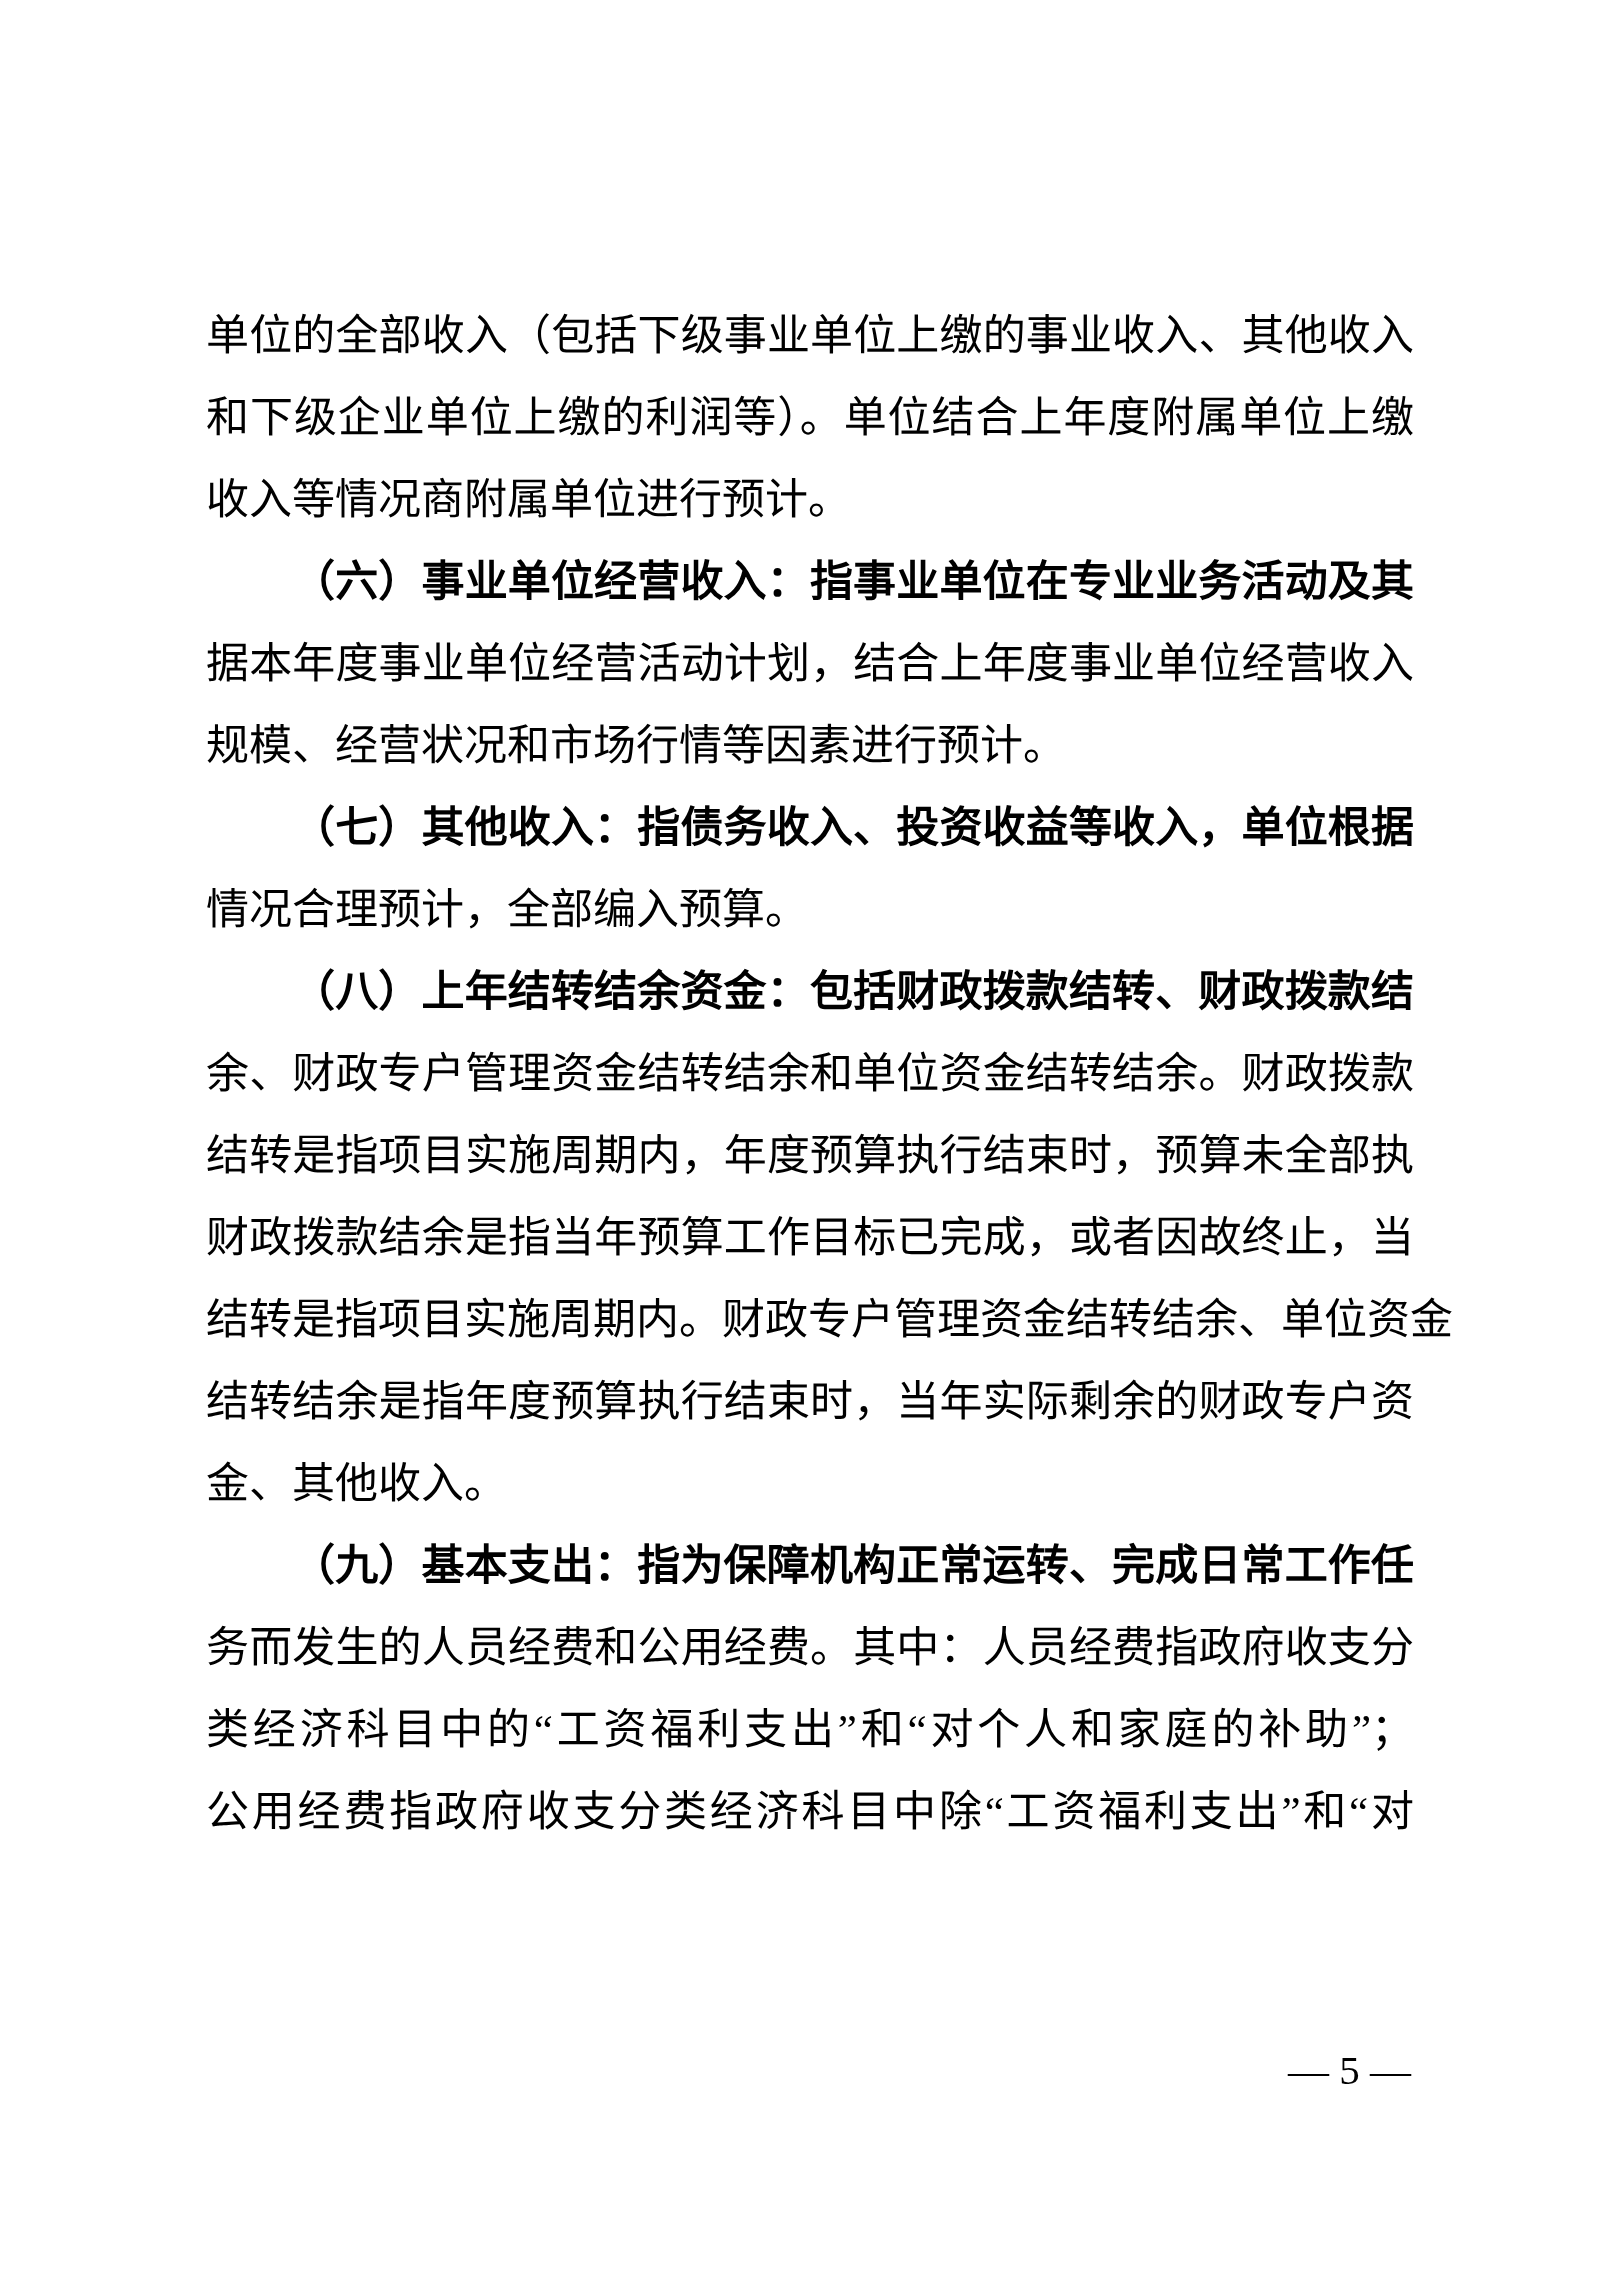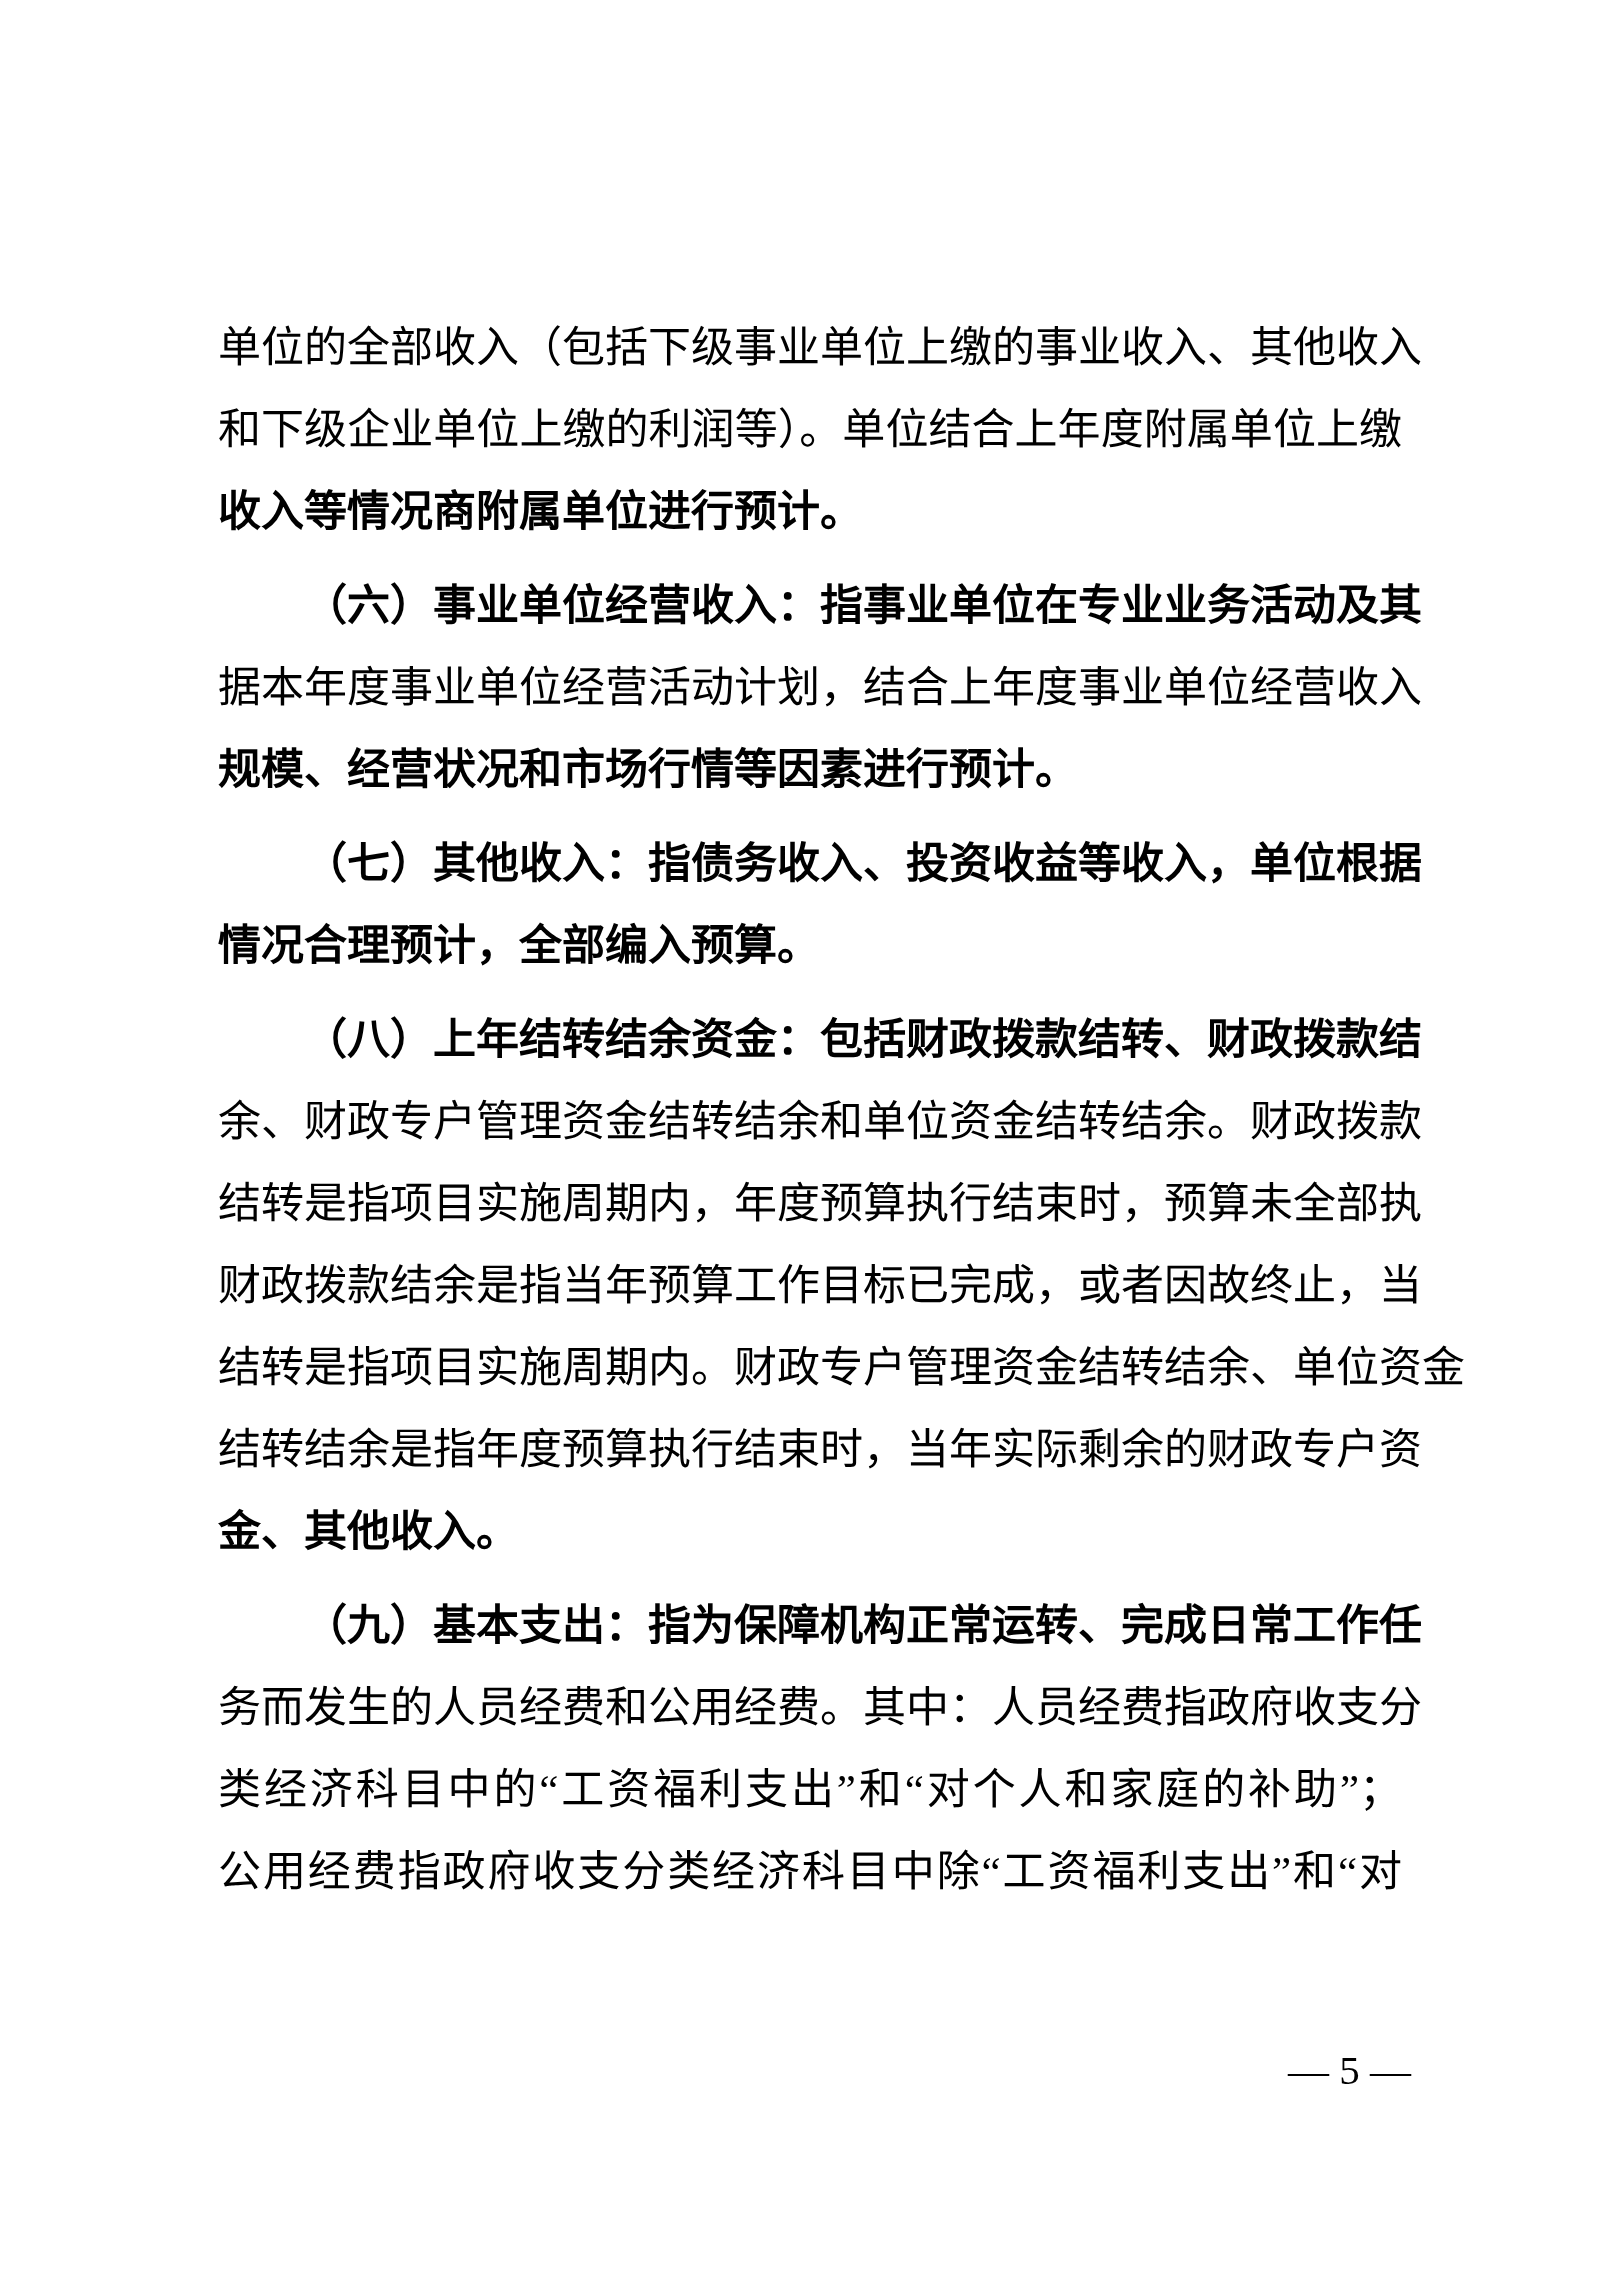--- a/index.html
+++ b/index.html
@@ -16,35 +16,34 @@
     font-family: "Liberation Serif", "DejaVu Serif", serif;
     overflow: hidden;
   }
   .body-text {
     position: absolute;
     left: 206px;
     top: 295px;
     width: 1208px;
   }
   .para {
-    margin: 12px;
+    margin: 0;
     padding: 0;
   }
   .line {
     font-size: 43px;
     line-height: 82px;
     height: 82px;
     white-space: nowrap;
     text-align: justify;
     text-align-last: justify;
     text-justify: inter-ideograph;
   }
   .line.para-end {
     text-align-last: left;
-    font-weight: bold;
   }
   .line.indent {
     text-indent: 86px;
     font-weight: bold;
   }
   .line.tight {
     letter-spacing: -1.6px;
   }
   .footer-line {
     position: absolute;

